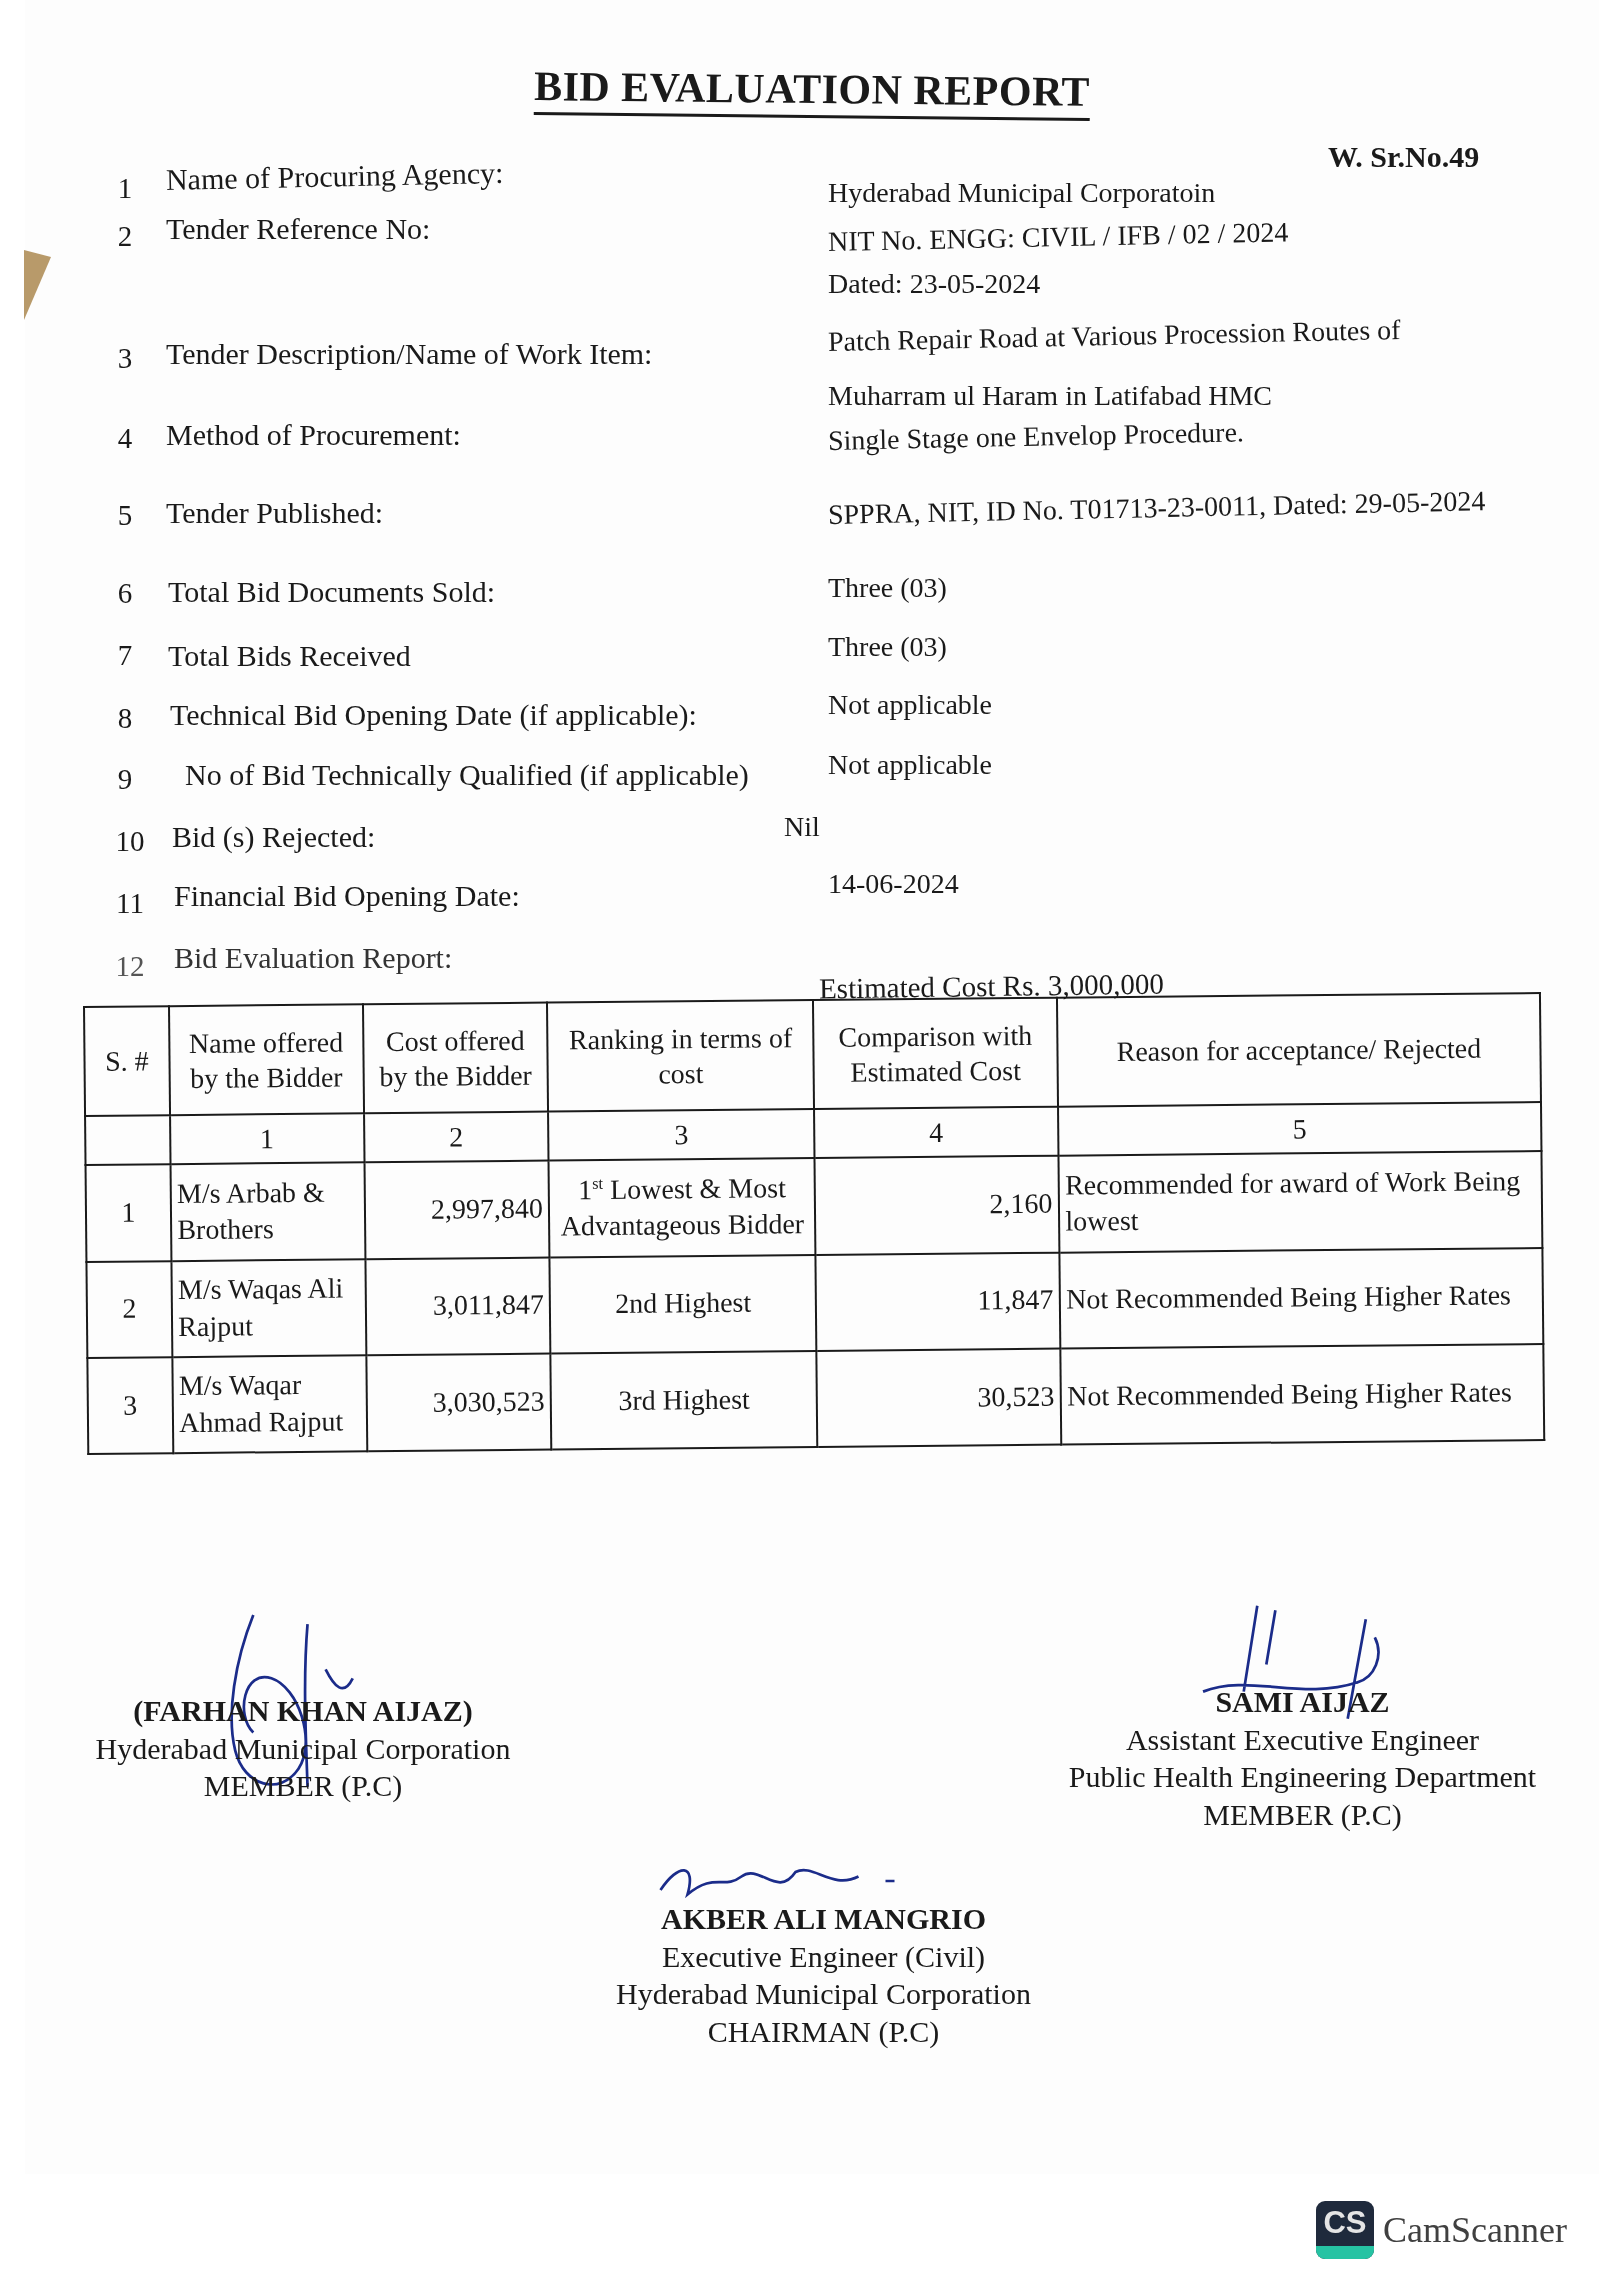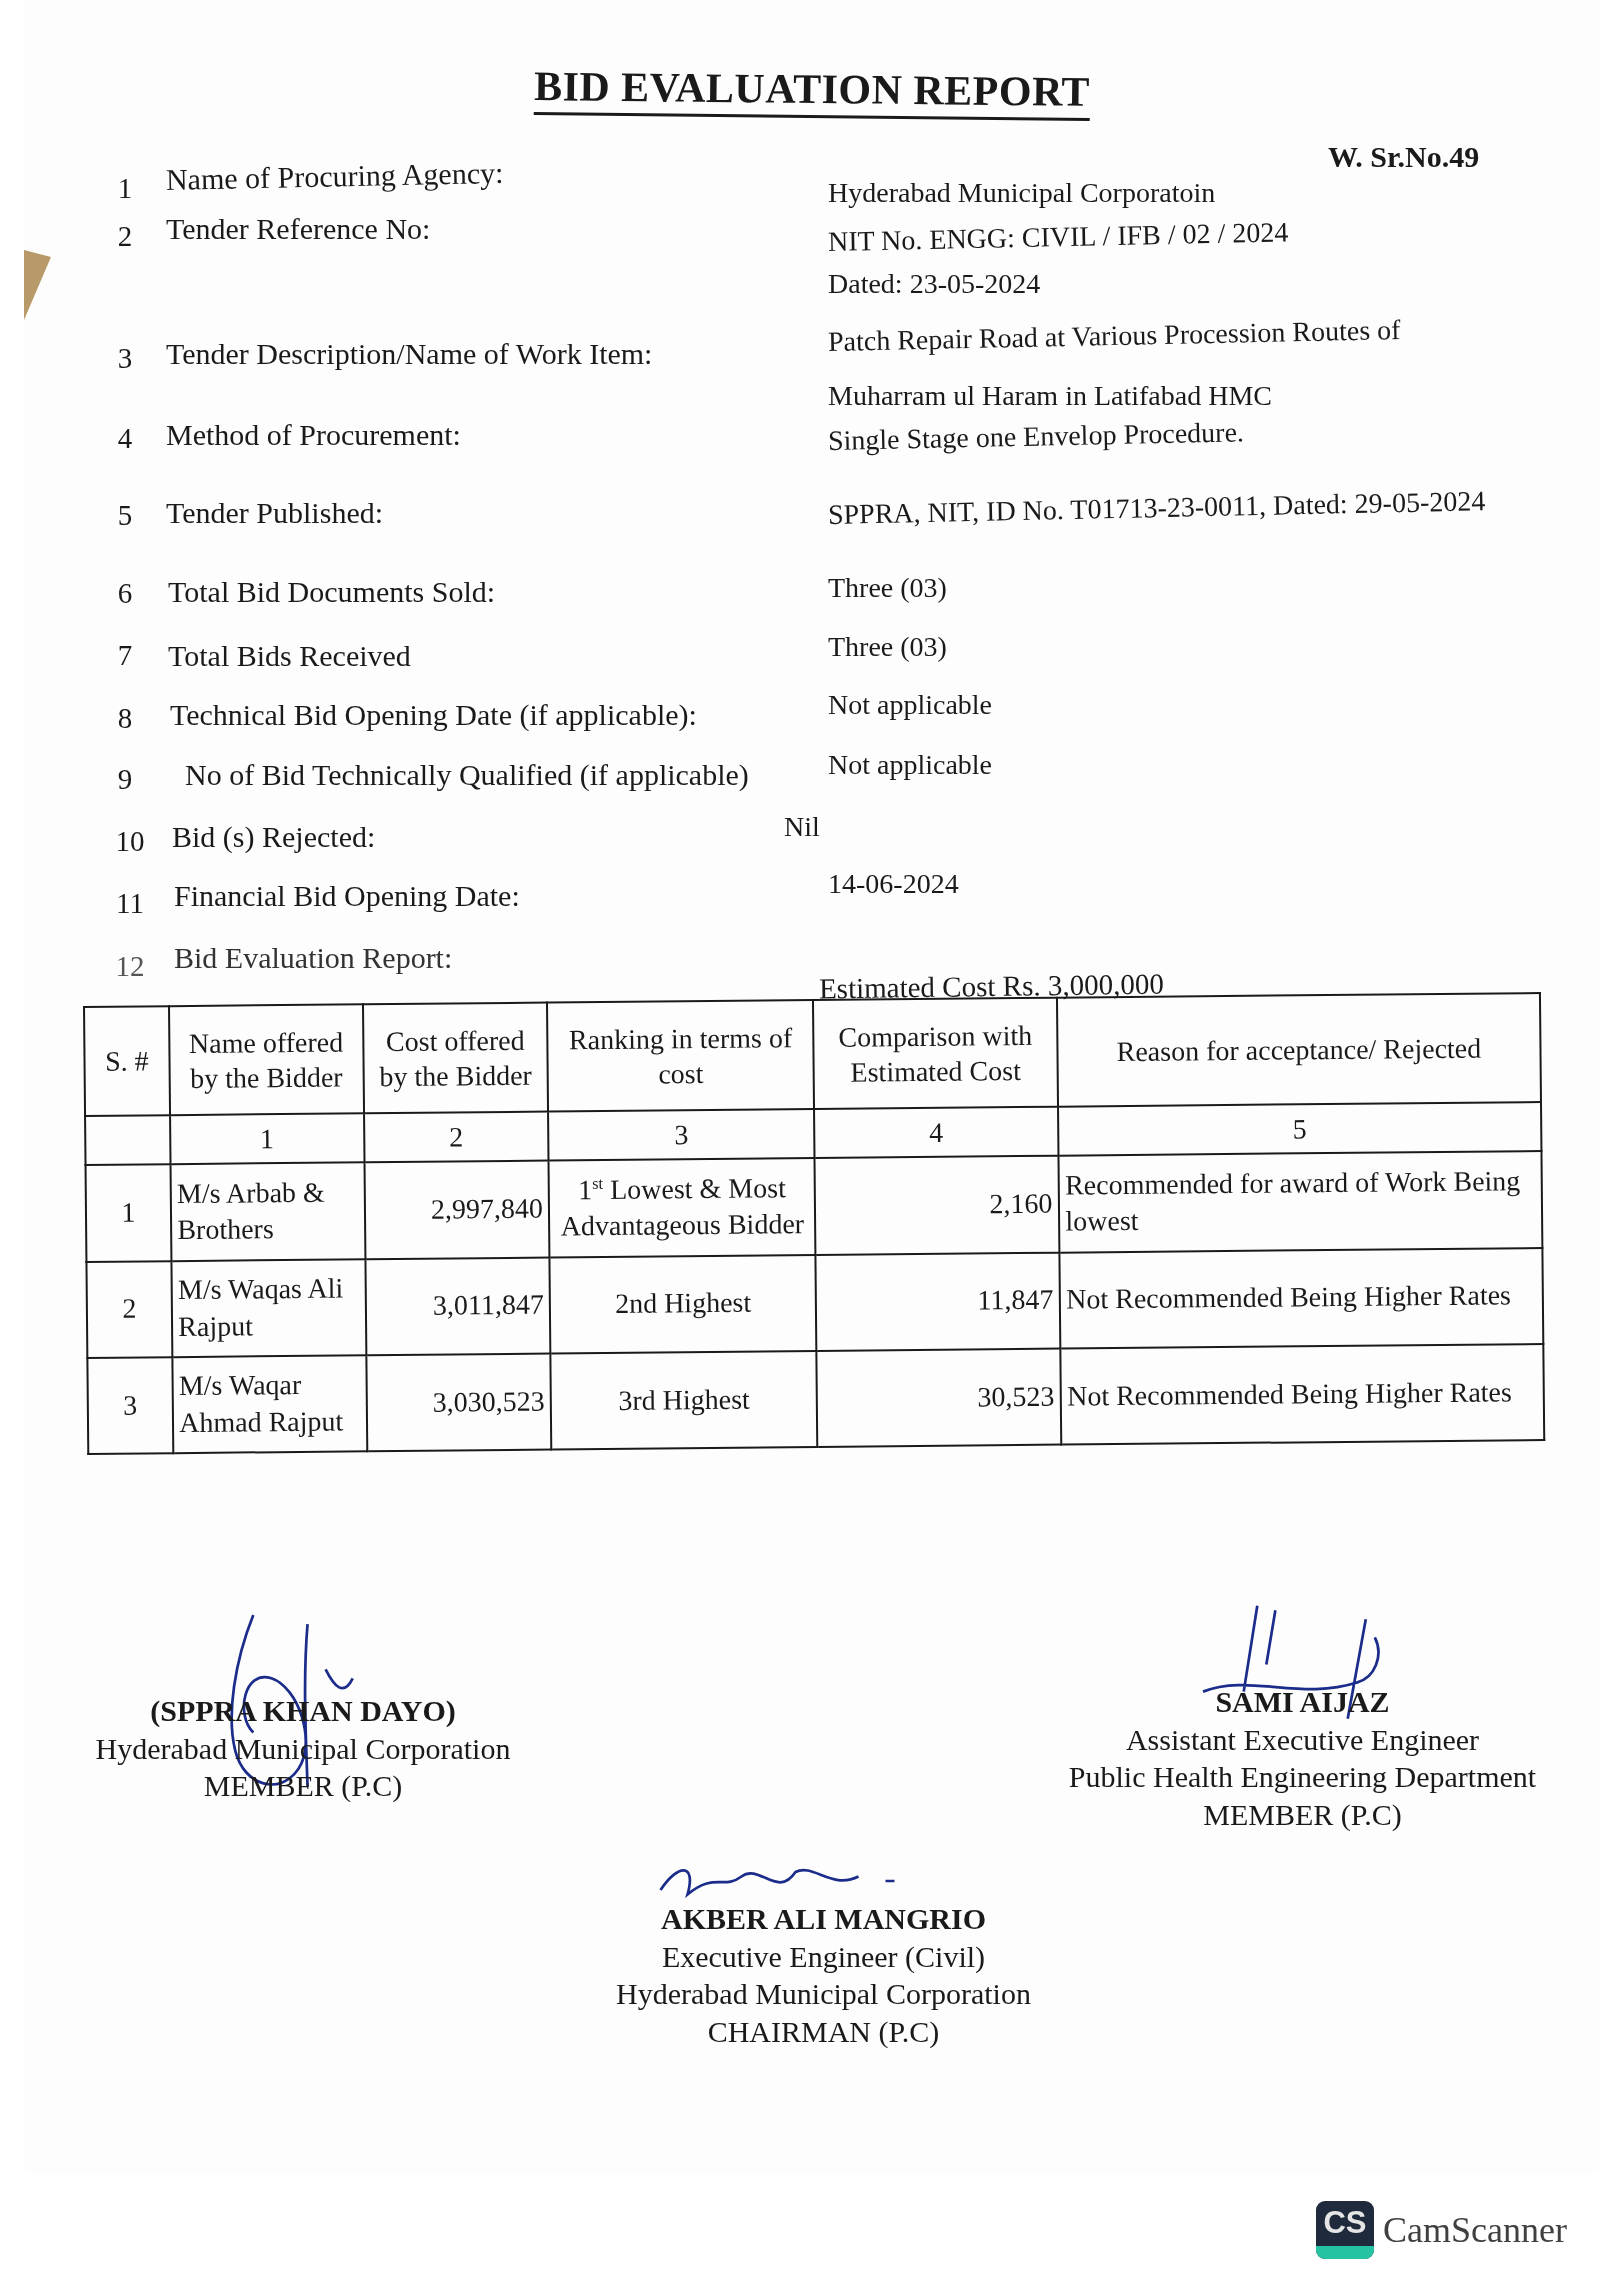--- a/index.html
+++ b/index.html
@@ -168,21 +168,21 @@
   <path d="M60 10 C40 60 30 120 40 160 C50 200 90 210 110 180 C130 150 110 90 80 80 C50 70 40 120 60 140 M120 20 C115 80 118 140 120 200 M140 70 C150 90 160 100 170 80" fill="none" stroke="#1b2c8a" stroke-width="3"></path>
 </svg>
 <svg class="scribble" style="left:1194px;top:1601px;" width="217" height="127" viewBox="0 0 240 140">
   <path d="M70 5 L55 100 M90 10 L80 70 M10 100 C60 80 120 110 180 90 C200 85 210 60 200 40 M190 20 L170 130" fill="none" stroke="#1b2c8a" stroke-width="3"></path>
 </svg>
 <svg class="scribble" style="left:651px;top:1854px;" width="271" height="54" viewBox="0 0 300 60">
   <path d="M10 40 C30 10 50 10 40 45 C70 20 80 40 100 25 C120 10 140 50 160 20 C180 10 200 40 230 25 M260 30 L270 30" fill="none" stroke="#1b2c8a" stroke-width="3"></path>
 </svg>
 
 <div class="sig sig-left">
-  <div class="name">(SPPRA KHAN DAYO)</div>
+  <div class="name">(FARHAN KHAN AIJAZ)</div>
   <div>Hyderabad Municipal Corporation</div>
   <div>MEMBER (P.C)</div>
 </div>
 <div class="sig sig-right">
   <div class="name">SAMI AIJAZ</div>
   <div>Assistant Executive Engineer</div>
   <div>Public Health Engineering Department</div>
   <div>MEMBER (P.C)</div>
 </div>
 <div class="sig sig-center">

